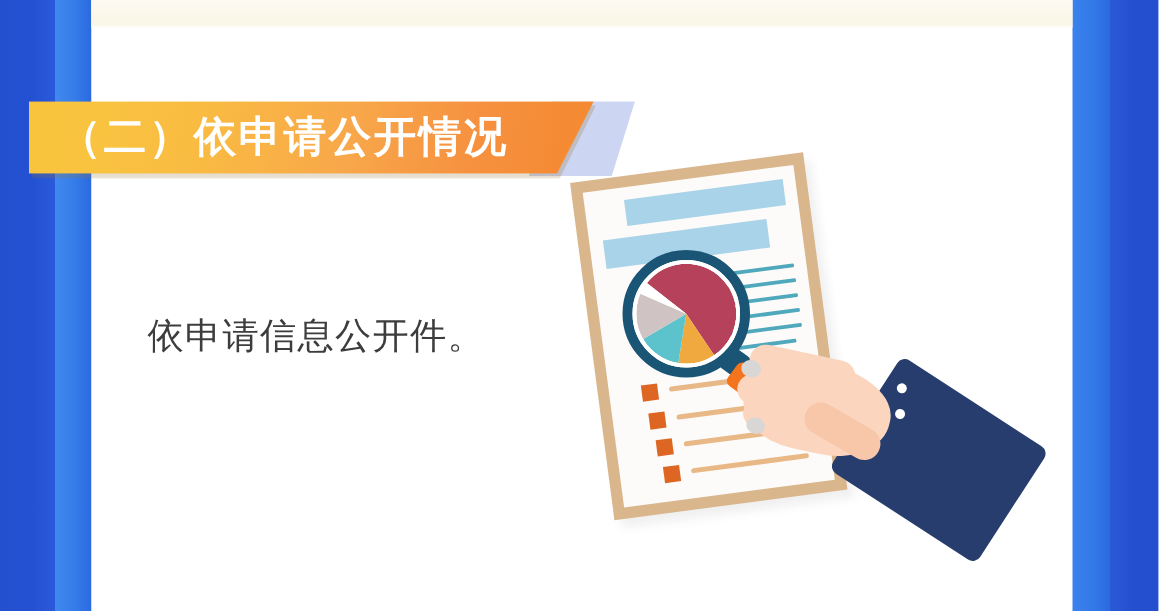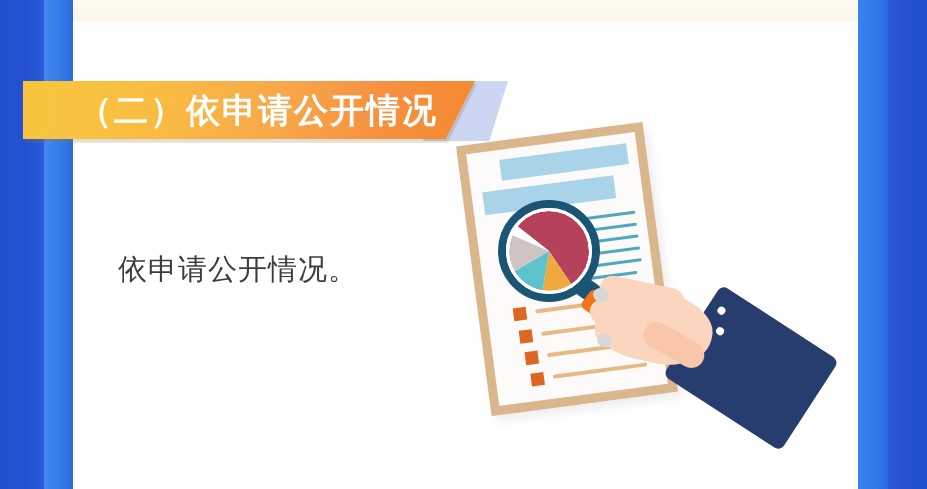--- a/index.html
+++ b/index.html
@@ -56,21 +56,21 @@
   #banner {
     position: absolute;
     left: 0px; top: 0px;
     width: 452px; height: 58px;
     background: linear-gradient(100deg,#f8c43c 0%,#f9c340 14%,#f9ba42 32%,#f8a84a 56%,#f69140 78%,#f4892f 100%);
     clip-path: polygon(0% 0%, 100% 0%, 93.5% 100%, 0% 100%);
     display: flex;
     align-items: center;
   }
   #banner-title {
-    margin-left: 55px;
+    margin-left: 24px;
     color: #ffffff;
     font-size: 34px;
     font-weight: bold;
     letter-spacing: 2px;
     white-space: nowrap;
     line-height: 1;
   }
 
   
   #body-copy {
@@ -223,21 +223,21 @@
 
   <div id="banner-wrap">
     <div id="banner-accent"></div>
     <div id="banner-shadow"></div>
     <div id="banner">
       <span id="banner-title">（二）依申请公开情况</span>
     </div>
   </div>
 
   <div id="body-copy">
-    <span class="line">依申请公开情况。</span>
+    <span class="line">依申请信息公开件。</span>
   </div>
 
   <div id="illustration">
 
     <div id="doc-rot">
       <div id="doc-shadow"></div>
       <div id="doc-frame">
         <div id="doc-page">
 
           <div class="hdr-bar" id="hdr-bar-1"></div>

